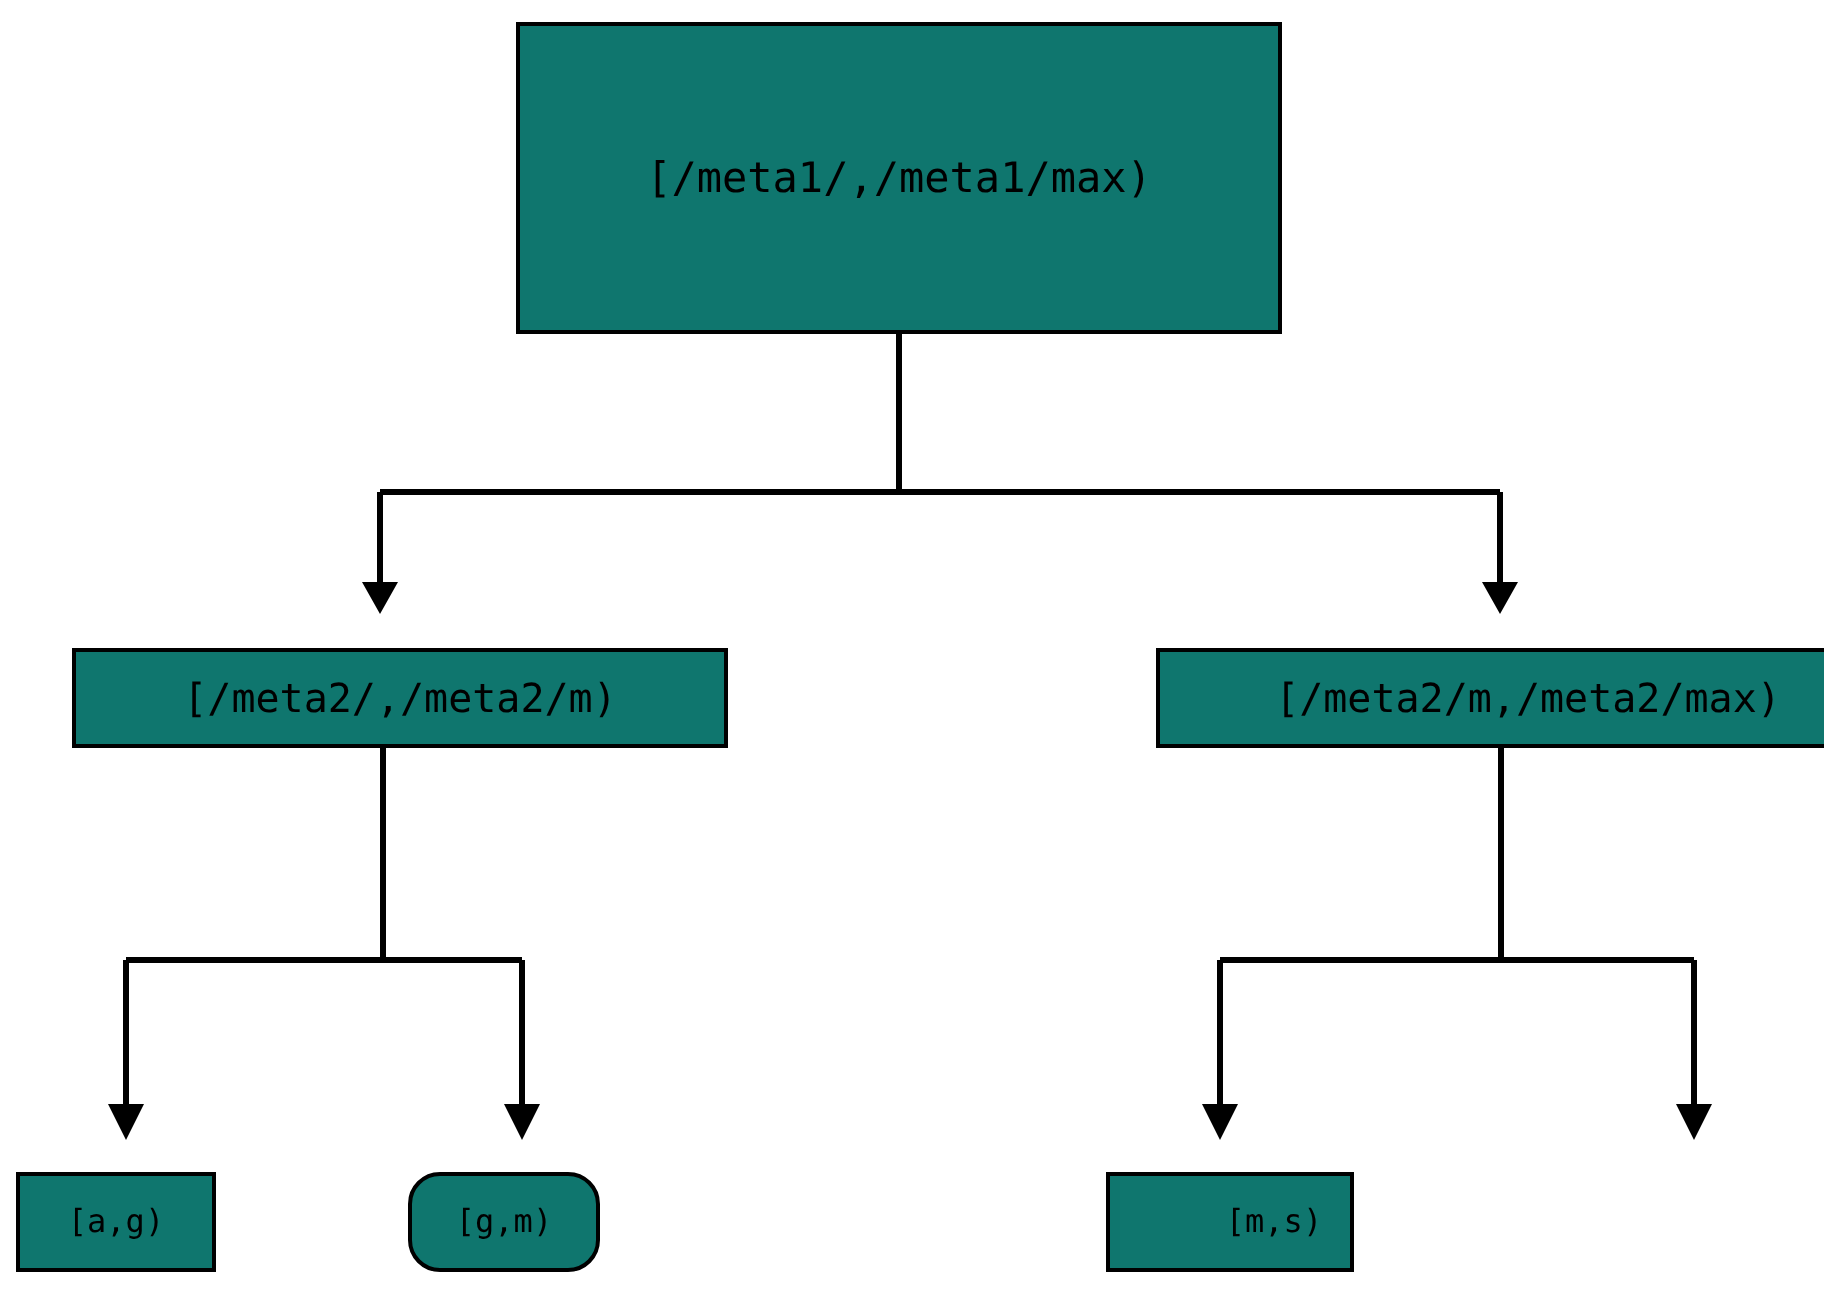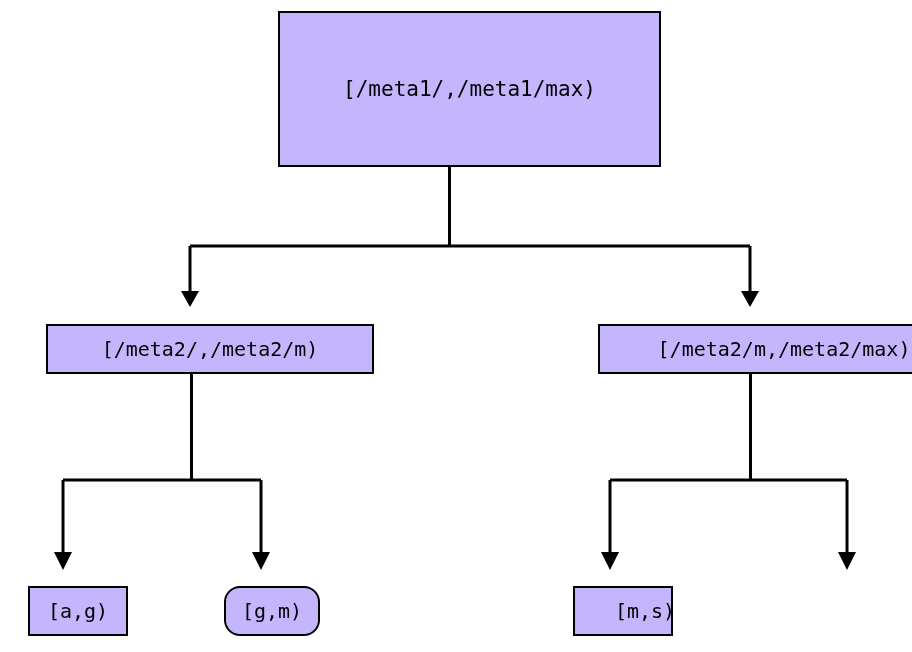--- a/index.html
+++ b/index.html
@@ -23,63 +23,62 @@
   #edge-layer {
     position: absolute;
     left: 0;
     top: 0;
     width: 912px;
     height: 652px;
   }
   .node {
     position: absolute;
     box-sizing: border-box;
-    background: #c4b5fd;
+    background: #0f766e;
     border: 2px solid #000000;
     display: flex;
     align-items: center;
     justify-content: center;
     text-align: right;
     color: #000000;
     white-space: pre;
-    margin-left: 20px;
   }
   .node-label {
     display: block;
     line-height: 1;
     letter-spacing: 0px;
   }
   .node-root {
     left: 258px;
     top: 11px;
     width: 383px;
     height: 156px;
     font-size: 21px;
   }
   .node-mid {
     top: 324px;
     height: 50px;
     font-size: 20px;
   }
   .node-mid-left {
-    left: 26px;
+    left: 36px;
     width: 328px;
   }
   .node-mid-right {
     left: 578px;
     width: 372px;
   }
   .node-leaf {
     top: 586px;
     height: 50px;
-    font-size: 20px;
+    font-size: 16px;
   }
   .node-leaf-1 { left: 8px;   width: 100px; }
   .node-leaf-2 { left: 204px; width: 96px; border-radius: 16px;  }
-  .node-leaf-3 { left: 553px; width: 100px; padding-left: 44px; }
+  .node-leaf-3 { left: 553px; width: 124px; padding-left: 44px; }
   .node-leaf-4 { left: 778px; width: 120px; }
 </style>
 </head>
 <body>
 
 <div id="diagram-root">
 
   <svg id="edge-layer" viewBox="0 0 912 652" width="912" height="652">
     <defs>
       <marker id="arrow-down" viewBox="0 0 10 10" refX="5" refY="9" markerWidth="10" markerHeight="10" orient="auto-start-reverse">

